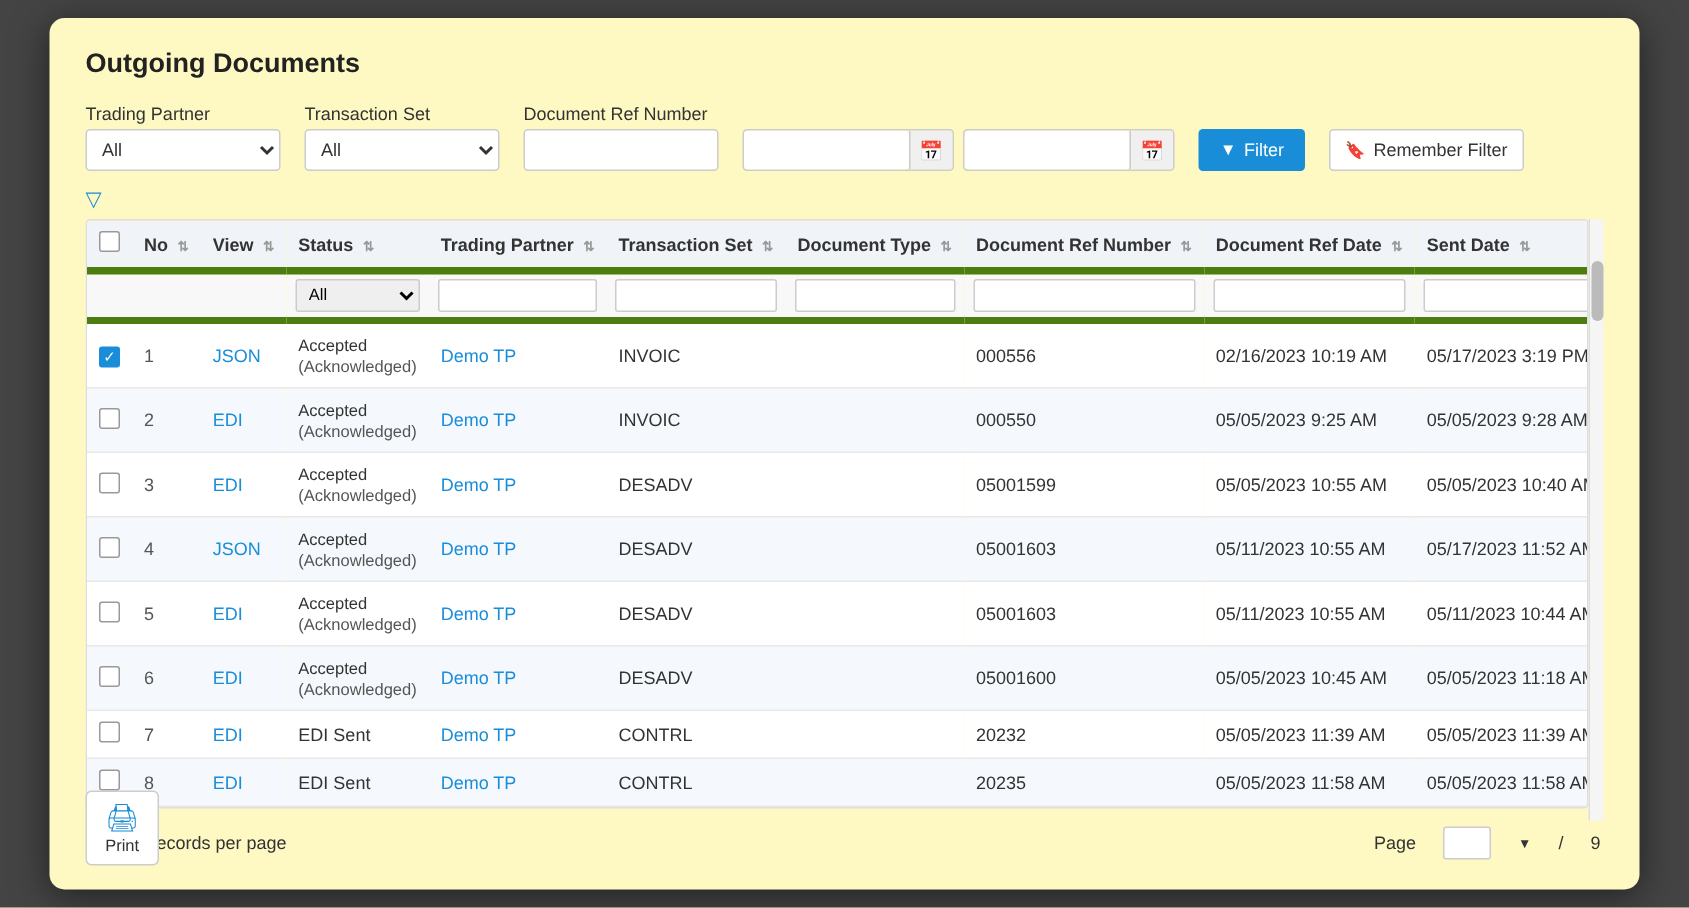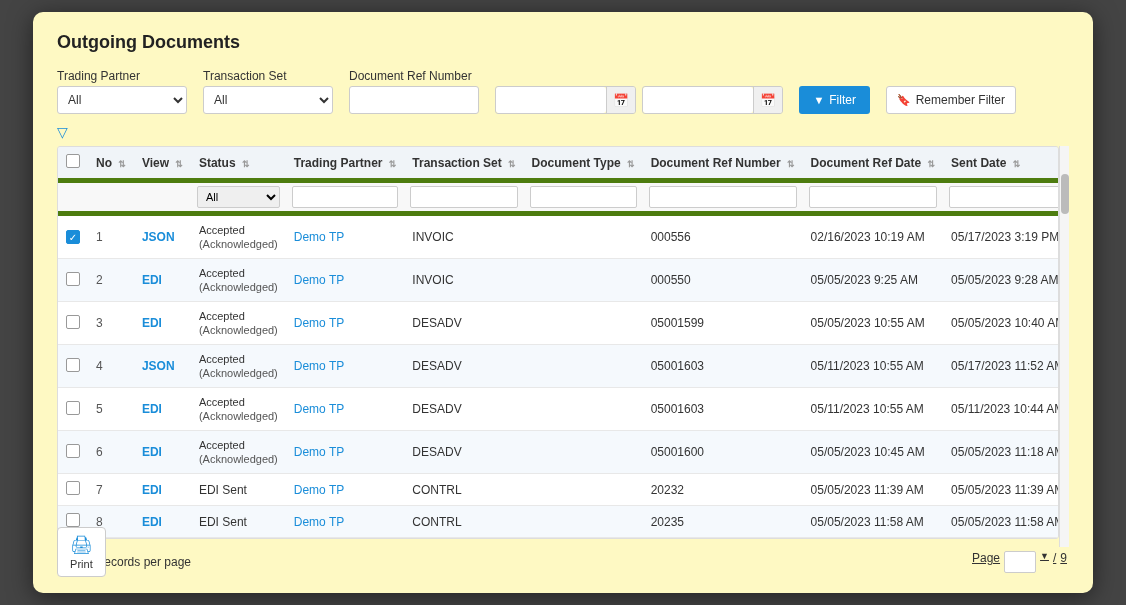--- a/index.html
+++ b/index.html
@@ -175,21 +175,21 @@
       width: 28px;
       text-align: center;
     }
     .no-cell {
       width: 28px;
       color: #555;
     }
     .view-cell {
       color: #1a8dd9;
       cursor: pointer;
-      font-weight: bold;
+      font-weight: normal;
     }
     .tp-cell {
       color: #1a8dd9;
       font-weight: normal;
     }
     .checkbox-custom {
       width: 14px;
       height: 14px;
       border: 1px solid #999;
       border-radius: 2px;
@@ -223,22 +223,22 @@
       border-radius: 2px;
       padding: 2px 4px;
       font-size: 12px;
       height: 22px;
       display: flex;
       align-items: center;
       gap: 3px;
     }
     .page-nav-group {
       display: flex;
-      gap: 4px;
-      text-decoration: underline;
+      align-items: center;
+      gap: 18px;
     }
     .page-input {
       border: 1px solid #ccc;
       border-radius: 2px;
       width: 32px;
       text-align: center;
       font-size: 12px;
       height: 22px;
     }
     .print-btn {

